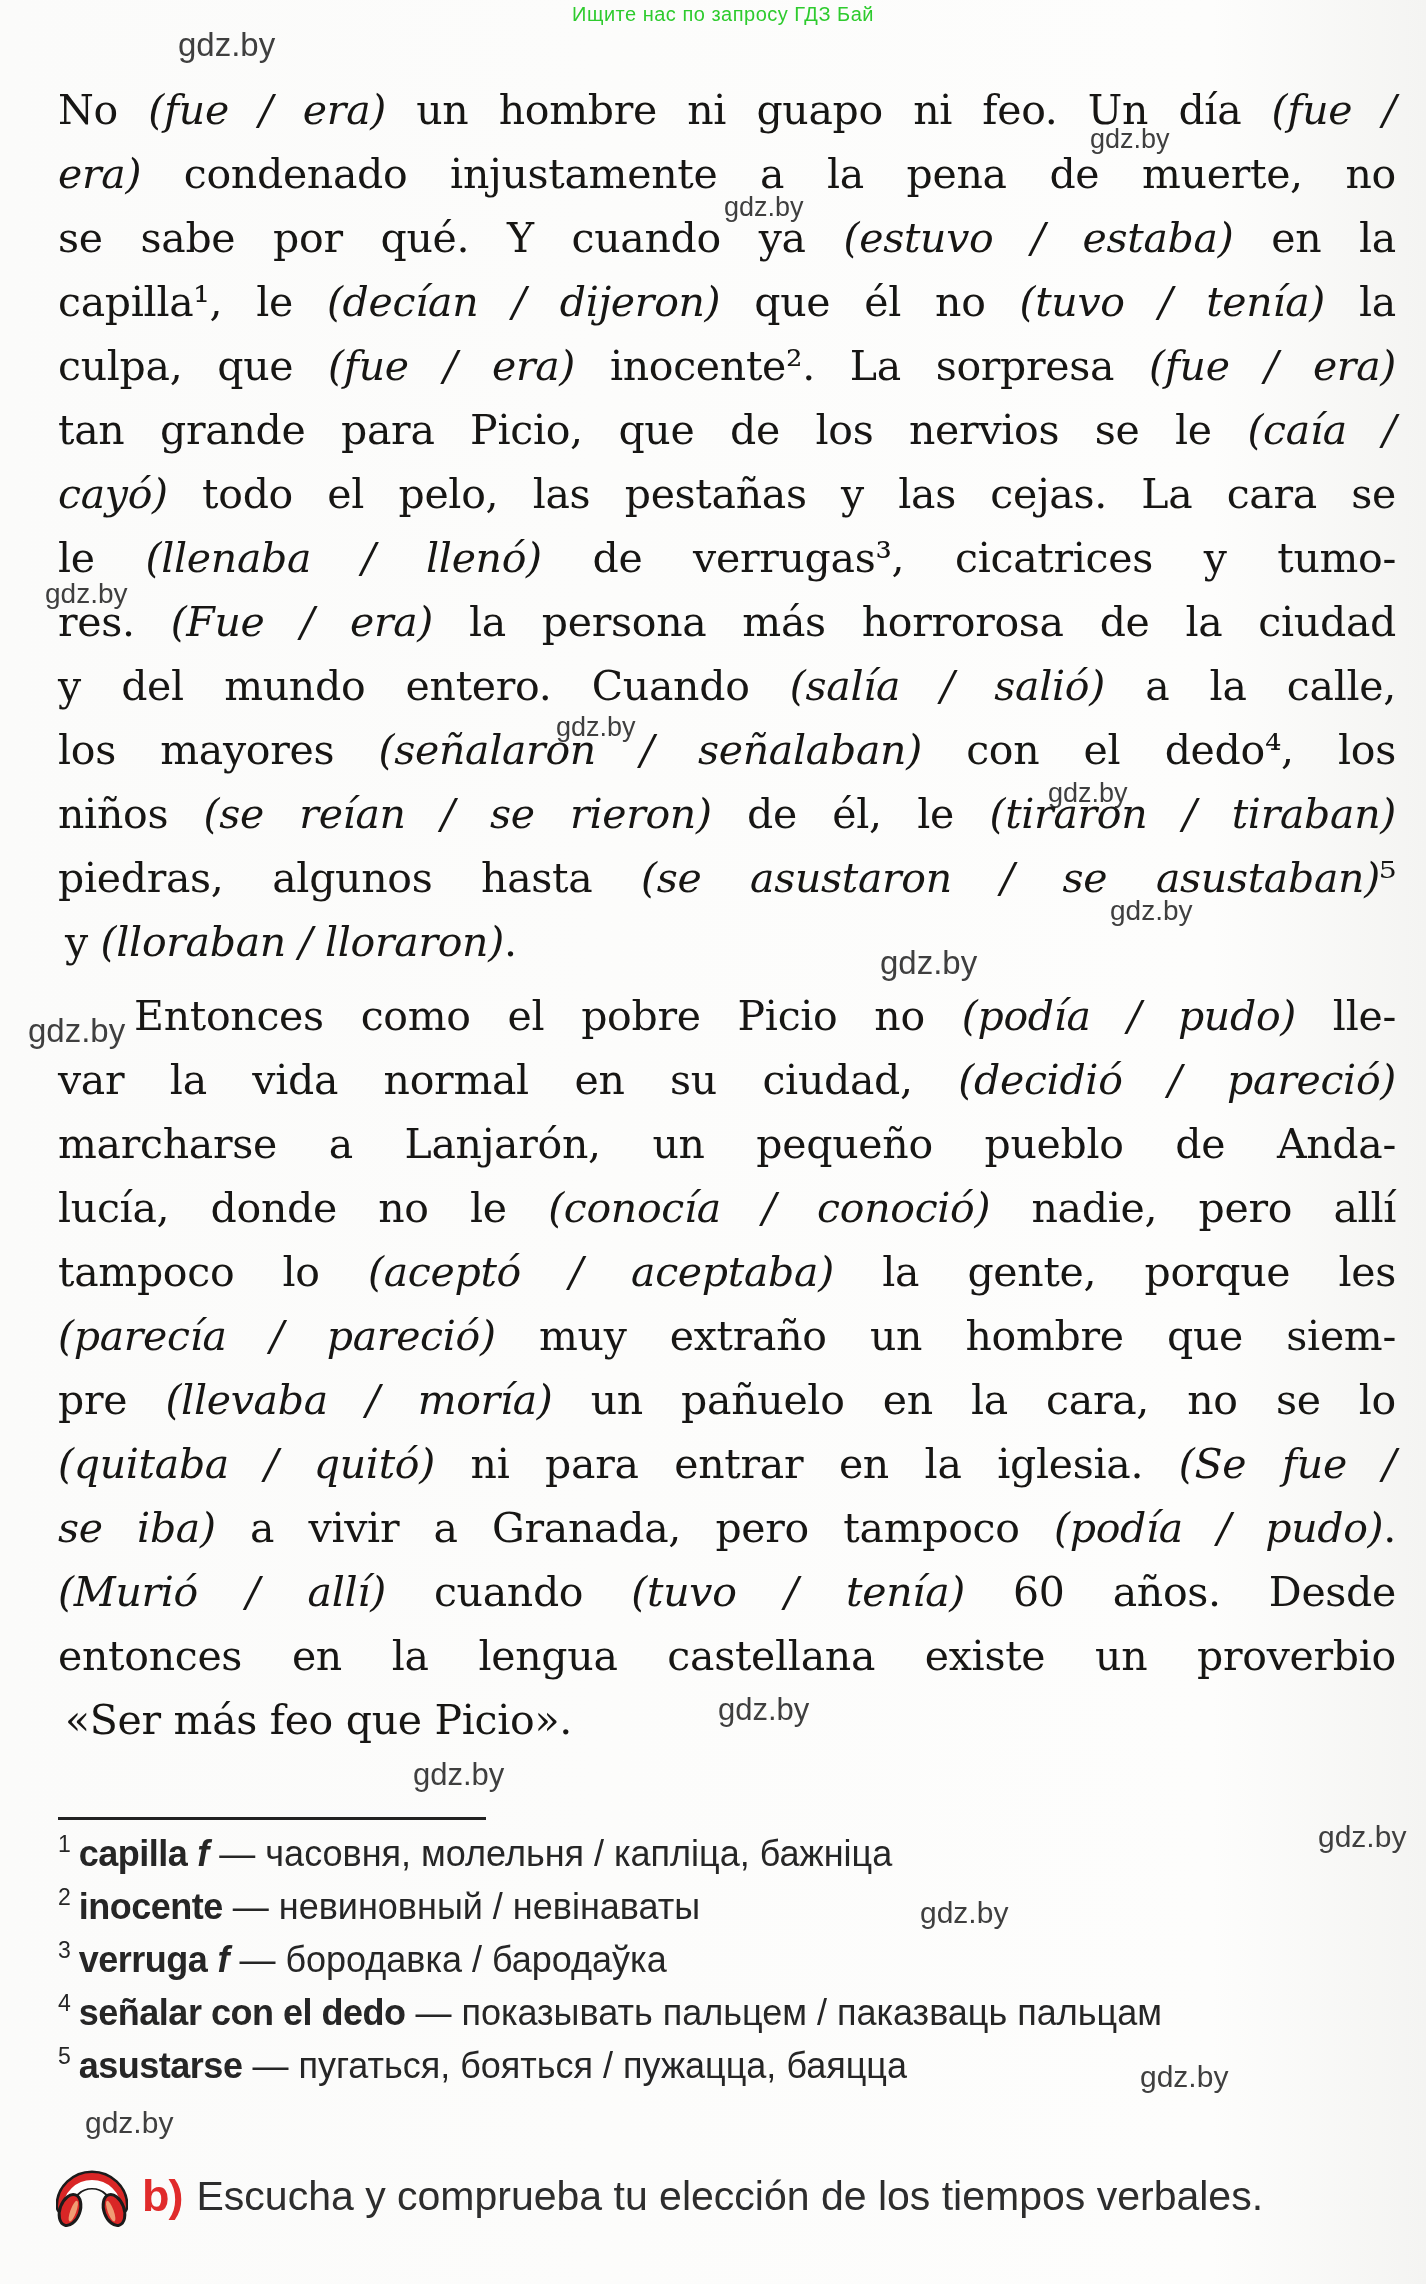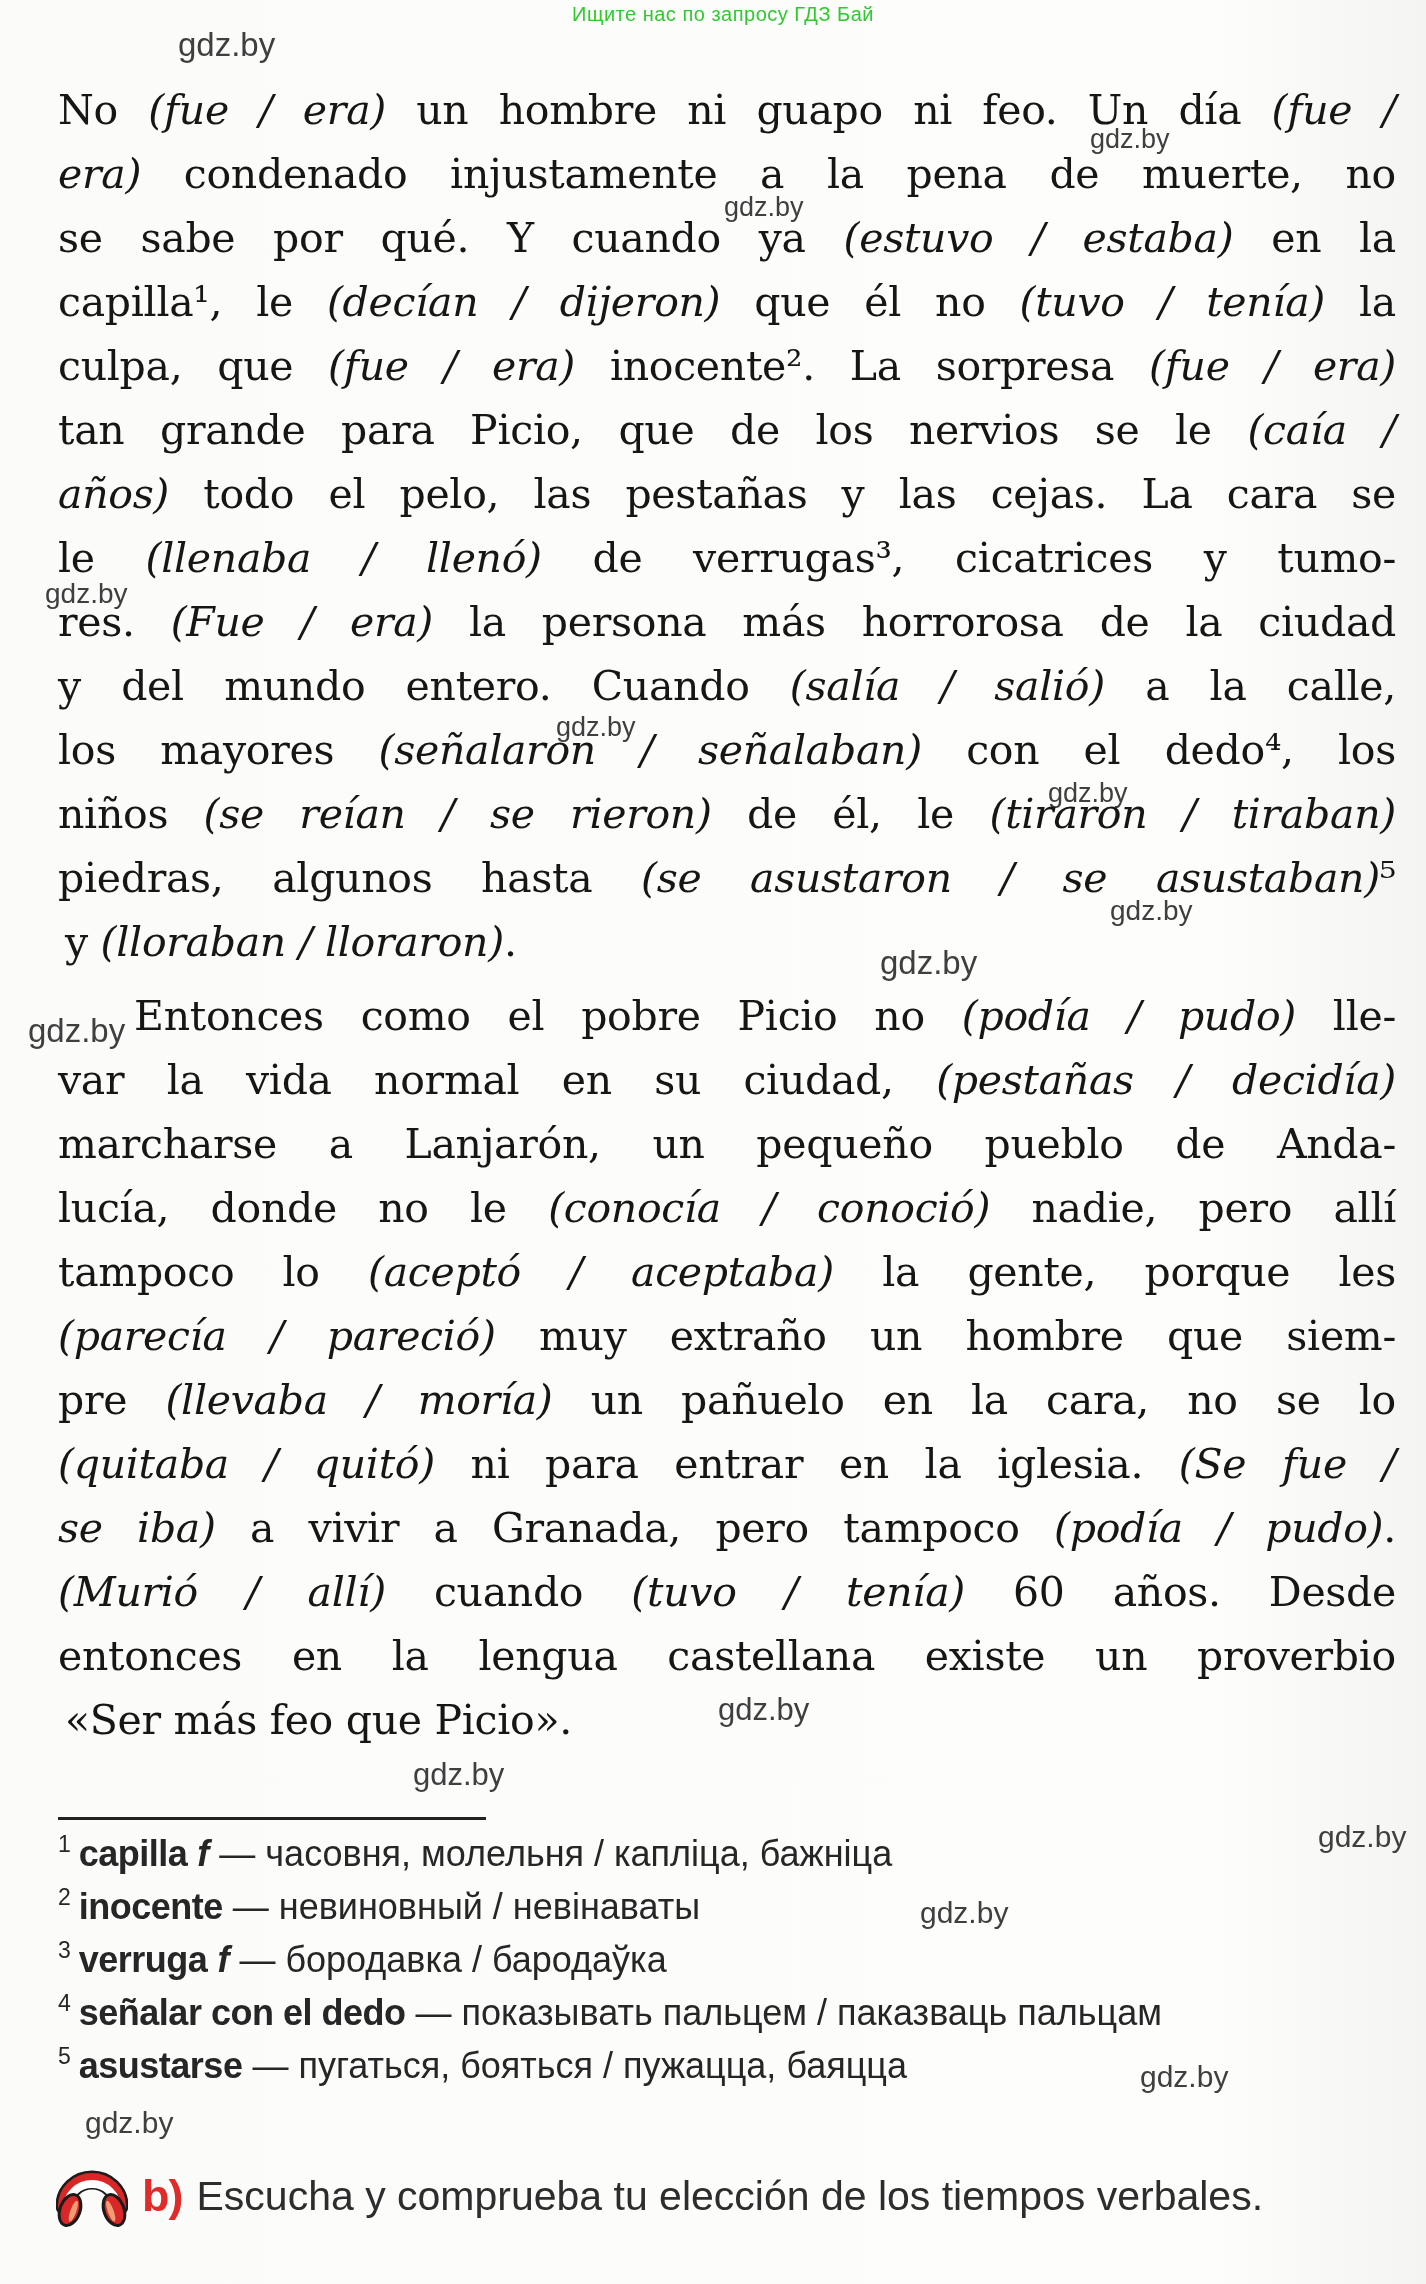--- a/index.html
+++ b/index.html
@@ -102,30 +102,30 @@
   <span class="wm wm14">gdz.by</span>
   <span class="wm wm15">gdz.by</span>
 
   <div class="story" id="story">
       <div class="line"><span>No </span><i>(fue / era)</i><span> un hombre ni guapo ni feo. Un día </span><i>(fue /</i></div>
       <div class="line"><i>era)</i><span> condenado injustamente a la pena de muerte, no</span></div>
       <div class="line"><span>se sabe por qué. Y cuando ya </span><i>(estuvo / estaba)</i><span> en la</span></div>
       <div class="line"><span>capilla¹, le </span><i>(decían / dijeron)</i><span> que él no </span><i>(tuvo / tenía)</i><span> la</span></div>
       <div class="line"><span>culpa, que </span><i>(fue / era)</i><span> inocente². La sorpresa </span><i>(fue / era)</i></div>
       <div class="line"><span>tan grande para Picio, que de los nervios se le </span><i>(caía /</i></div>
-      <div class="line"><i>años)</i><span> todo el pelo, las pestañas y las cejas. La cara se</span></div>
+      <div class="line"><i>cayó)</i><span> todo el pelo, las pestañas y las cejas. La cara se</span></div>
       <div class="line"><span>le </span><i>(llenaba / llenó)</i><span> de verrugas³, cicatrices y tumo-</span></div>
       <div class="line"><span>res. </span><i>(Fue / era)</i><span> la persona más horrorosa de la ciudad</span></div>
       <div class="line"><span>y del mundo entero. Cuando </span><i>(salía / salió)</i><span> a la calle,</span></div>
       <div class="line"><span>los mayores </span><i>(señalaron / señalaban)</i><span> con el dedo⁴, los</span></div>
       <div class="line"><span>niños </span><i>(se reían / se rieron)</i><span> de él, le </span><i>(tiraron / tiraban)</i></div>
       <div class="line"><span>piedras, algunos hasta </span><i>(se asustaron / se asustaban)</i><span>⁵</span></div>
       <div class="line no-just"><span>y </span><i>(lloraban / lloraron)</i><span>.</span></div>
       <div class="line indent"><span>Entonces como el pobre Picio no </span><i>(podía / pudo)</i><span> lle-</span></div>
-      <div class="line"><span>var la vida normal en su ciudad, </span><i>(pestañas / decidía)</i></div>
+      <div class="line"><span>var la vida normal en su ciudad, </span><i>(decidió / pareció)</i></div>
       <div class="line"><span>marcharse a Lanjarón, un pequeño pueblo de Anda-</span></div>
       <div class="line"><span>lucía, donde no le </span><i>(conocía / conoció)</i><span> nadie, pero allí</span></div>
       <div class="line"><span>tampoco lo </span><i>(aceptó / aceptaba)</i><span> la gente, porque les</span></div>
       <div class="line"><i>(parecía / pareció)</i><span> muy extraño un hombre que siem-</span></div>
       <div class="line"><span>pre </span><i>(llevaba / moría)</i><span> un pañuelo en la cara, no se lo</span></div>
       <div class="line"><i>(quitaba / quitó)</i><span> ni para entrar en la iglesia. </span><i>(Se fue /</i></div>
       <div class="line"><i>se iba)</i><span> a vivir a Granada, pero tampoco </span><i>(podía / pudo)</i><span>.</span></div>
       <div class="line"><i>(Murió / allí)</i><span> cuando </span><i>(tuvo / tenía)</i><span> 60 años. Desde</span></div>
       <div class="line"><span>entonces en la lengua castellana existe un proverbio</span></div>
       <div class="line no-just"><span>«Ser más feo que Picio».</span></div>

